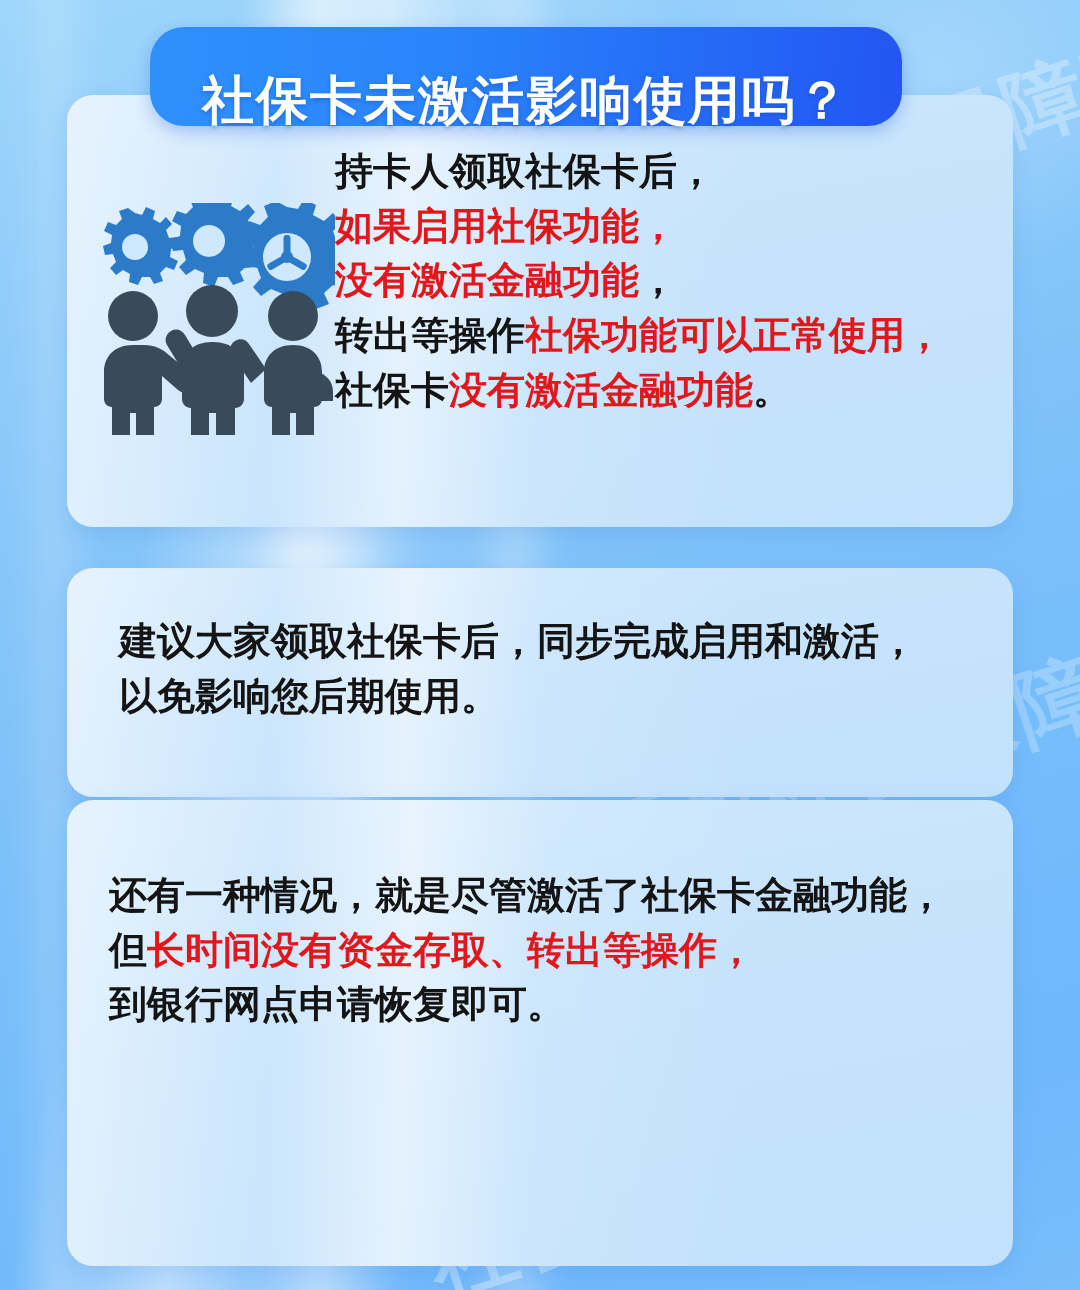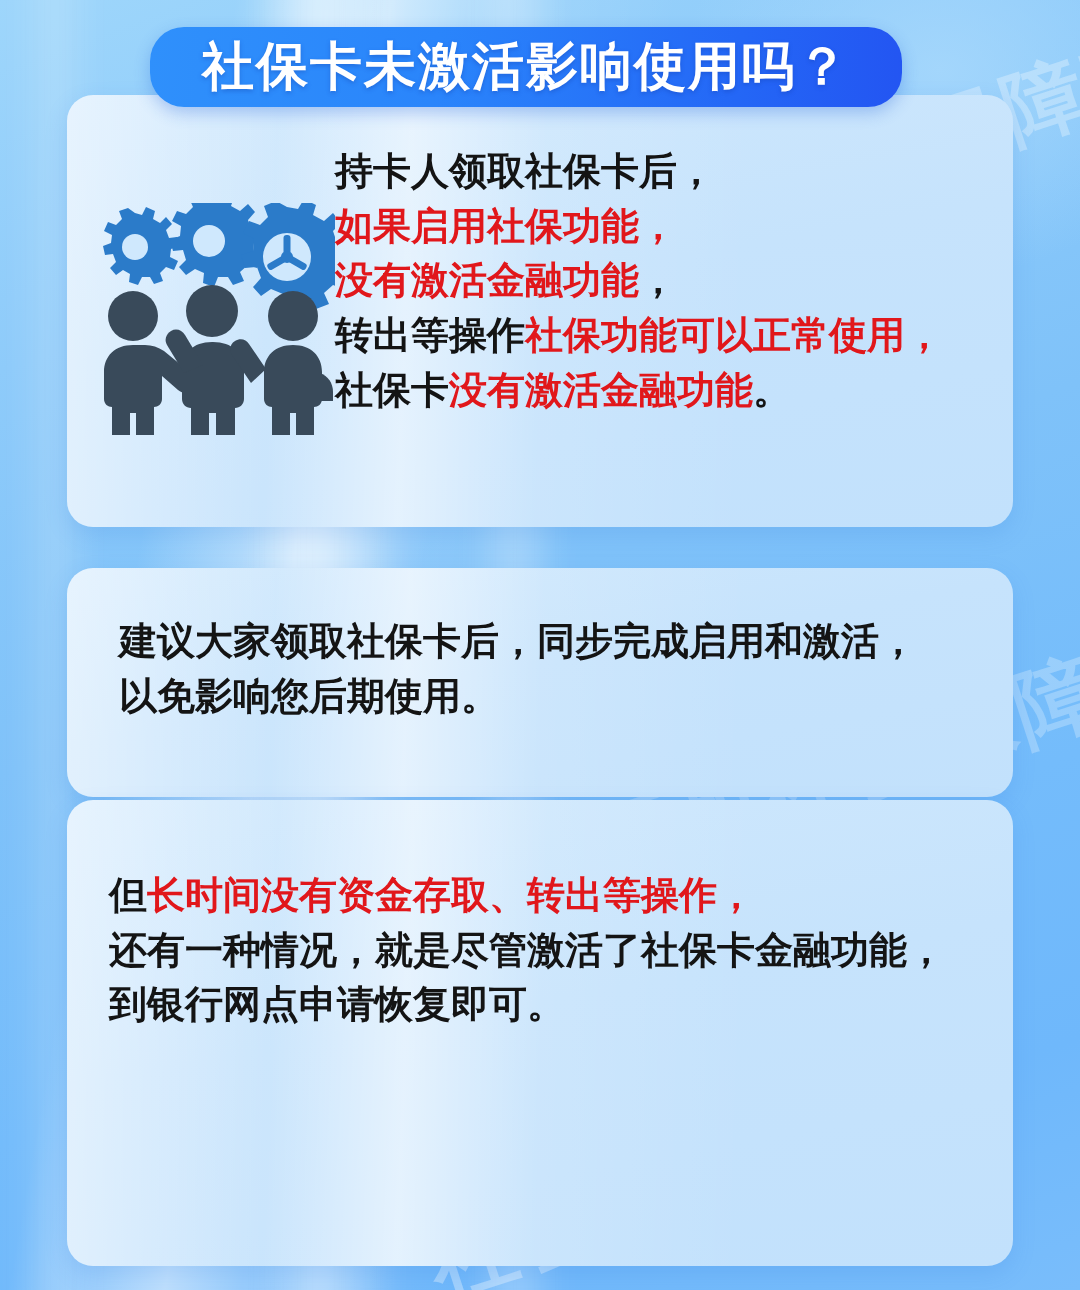--- a/index.html
+++ b/index.html
@@ -79,29 +79,28 @@
   .wm1 { left: 330px; top: 140px; font-size: 82px; }
   .wm2 { left: 310px; top: 740px; font-size: 86px; color: rgba(255,255,255,0.26); }
   .wm3 { left: 420px; top: 1140px; font-size: 86px; color: rgba(255,255,255,0.34); }
 
   
   .title-banner {
     position: absolute;
     left: 150px;
     top: 27px;
     width: 752px;
-    height: 80px;
+    height: 99px;
     border-radius: 34px;
     background: linear-gradient(95deg, #2f90fb 0%, #2a85fb 38%, #2467f6 78%, #2355f2 100%);
     box-shadow: 0 6px 16px rgba(32,96,220,0.30);
     display: flex;
-    align-items: center;
+    align-items: flex-end;
     justify-content: center;
     z-index: 5;
-    font-family: Liberation Serif, serif;
   }
   .title-text {
     color: #ffffff;
     font-size: 52px;
     font-weight: 700;
     letter-spacing: 2px;
     line-height: 1;
     white-space: nowrap;
     text-shadow: 0 2px 4px rgba(20,60,170,0.35);
   }
@@ -245,20 +244,20 @@
       <div class="para">
           <div class="line"><span class="blk">建议大家领取社保卡后，同步完成启用和激活，</span></div>
           <div class="line"><span class="blk">以免影响您后期使用。</span></div>
         </div>
     </div>
   </div>
 
   <div class="card" id="card-3">
     <div class="card-3-inner">
       <div class="para">
+          <div class="line"><span class="blk">还有一种情况，就是尽管激活了社保卡金融功能，</span></div>
           <div class="line"><span class="blk">但</span><span class="red">长时间没有资金存取、转出等操作，</span></div>
-          <div class="line"><span class="blk">还有一种情况，就是尽管激活了社保卡金融功能，</span></div>
           <div class="line"><span class="blk">到银行网点申请恢复即可。</span></div>
         </div>
     </div>
   </div>
 
 </div>
 
 </body></html>

